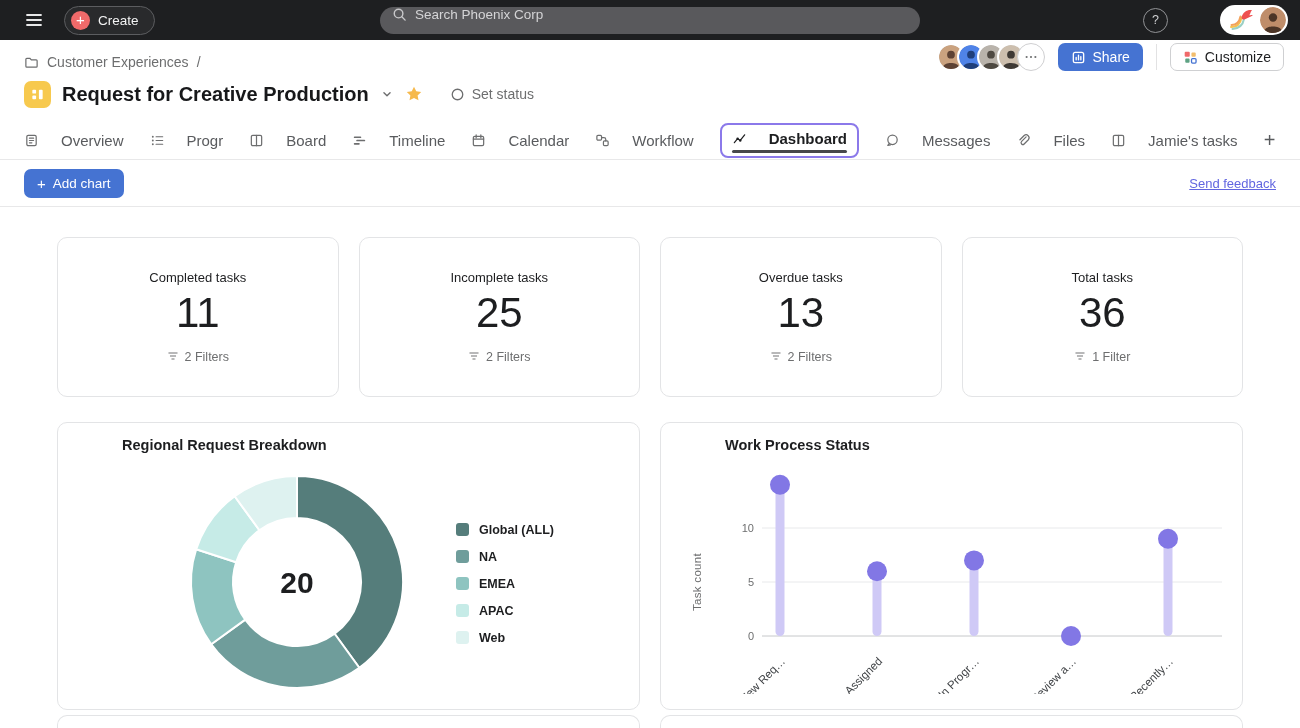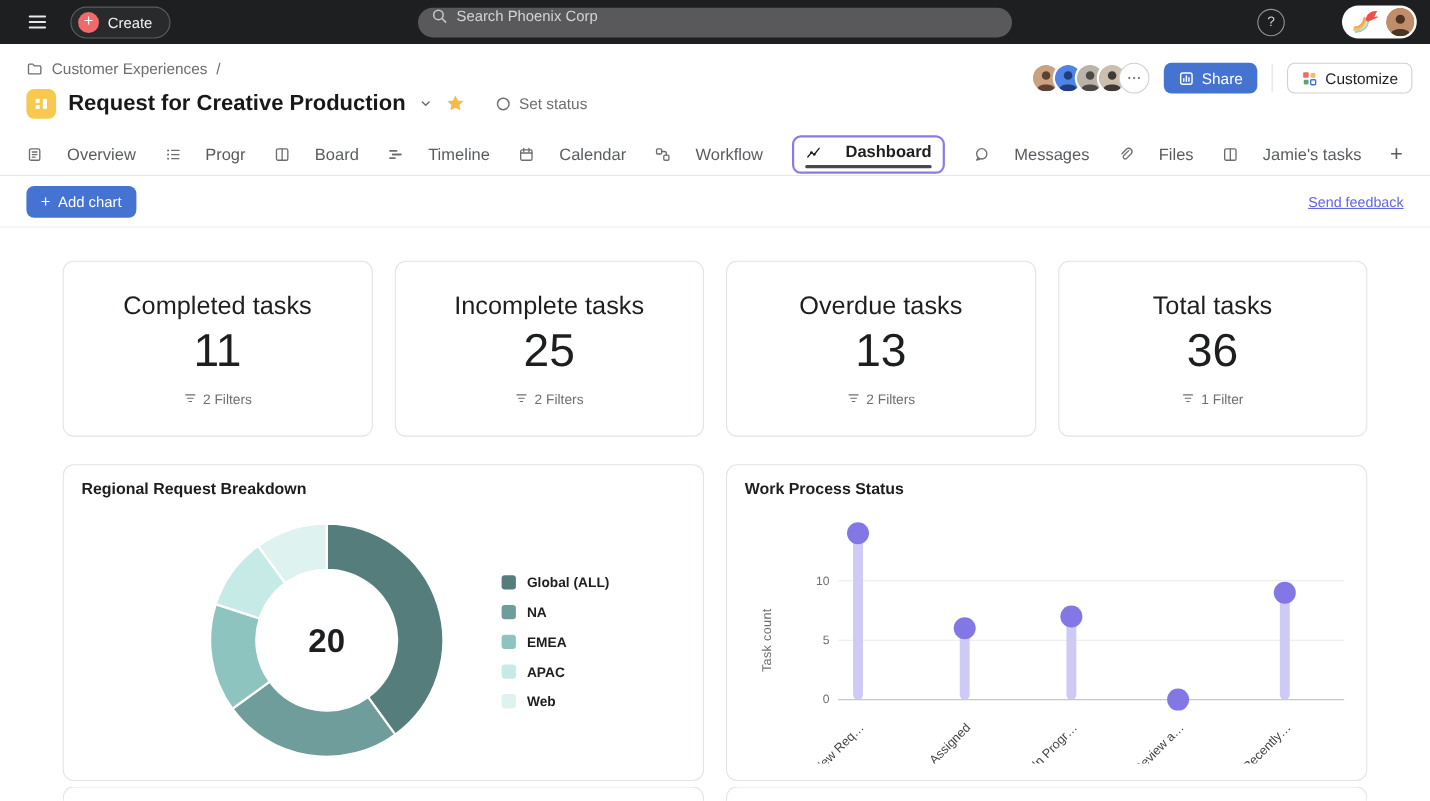--- a/index.html
+++ b/index.html
@@ -33,21 +33,21 @@
   .header { position:relative; padding:14px 16px 0 24px; border-bottom:1px solid #e8e8e9; background:#fff; }
   .breadcrumb { display:flex; align-items:center; gap:8px; color:#6d6e6f; font-size:14px; }
   .breadcrumb .crumb { cursor:pointer; }
   .title-row { display:flex; align-items:center; gap:11px; margin-top:9px; height:30px; }
   .project-icon { width:27px; height:27px; border-radius:7px; background:#f7c94e; display:flex;
     align-items:center; justify-content:center; flex:none; }
   .page-title { font-size:20px; font-weight:700; color:#17181a; }
   .chev-btn, .star-btn { display:flex; cursor:pointer; color:#6d6e6f; }
   .set-status { display:flex; align-items:center; gap:7px; color:#6d6e6f; font-size:14px;
     margin-left:16px; cursor:pointer; }
-  .header-right { position:absolute; top:17px; right:16px; display:flex; align-items:center; gap:13px; }
+  .header-right { position:absolute; top:3px; right:16px; display:flex; align-items:center; gap:13px; }
   .avatar-stack { display:flex; align-items:center; }
   .avatar { width:28px; height:28px; border-radius:50%; border:2px solid #fff; margin-left:-8px;
     overflow:hidden; display:flex; cursor:pointer; background:#ddd; }
   .avatar:first-child { margin-left:0; }
   .more-btn { width:28px; height:28px; border-radius:50%; border:1px solid #cfcfd1; background:#fff;
     margin-left:-8px; display:flex; align-items:center; justify-content:center; cursor:pointer; z-index:2; }
   .share-btn { background:#4573d2; color:#fff; border:none; border-radius:7px; padding:6px 13px;
     font-size:14px; font-weight:500; display:flex; align-items:center; gap:7px; cursor:pointer;
     font-family:"Liberation Sans", sans-serif; }
   .vdivider { width:1px; height:26px; background:#e2e2e3; }
@@ -71,27 +71,27 @@
     font-family:"Liberation Sans", sans-serif; }
   .add-chart-btn .plus { font-size:15px; line-height:1; }
   .send-feedback { margin-left:auto; color:#6266e0; font-size:13px; font-weight:500;
     text-decoration:underline; cursor:pointer; }
 
   
   .content { padding:30px 57px 0; background:#fff; }
   .stats-row { display:grid; grid-template-columns:repeat(4,1fr); gap:20px; }
   .stat-card { border:1px solid #e3e4e6; border-radius:10px; height:160px; display:flex;
     flex-direction:column; align-items:center; justify-content:center; cursor:pointer; background:#fff; }
-  .stat-title { font-size:23px; font-weight:500; color:#1d1e20; }
+  .stat-title { font-size:13px; font-weight:500; color:#1d1e20; }
   .stat-value { font-size:42px; font-weight:400; color:#1d1e20; margin-top:4px; }
   .stat-filters { margin-top:13px; display:flex; align-items:center; gap:6px; color:#6d6e6f; font-size:12.5px; }
   .charts-row { display:grid; grid-template-columns:1fr 1fr; gap:20px; margin-top:25px; }
   .chart-card { border:1px solid #e3e4e6; border-radius:10px; height:288px; padding:14px 16px;
     overflow:hidden; background:#fff; cursor:pointer; }
-  .chart-title { font-size:14.5px; font-weight:700; color:#1d1e20; }
+  .chart-title { font-size:14.5px; font-weight:700; color:#1d1e20;margin-left:48px; }
   .donut-wrap { display:flex; align-items:flex-start; margin-top:13px; }
   .donut-svg { margin-left:107px; flex:none; }
   .legend { display:flex; flex-direction:column; gap:13px; margin-left:43px; margin-top:57px; }
   .legend-item { display:flex; align-items:flex-start; gap:10px; font-size:12.5px; color:#1d1e20;font-weight:bold; }
   .legend-chip { width:13px; height:13px; border-radius:3px; flex:none; }
   .lollipop-svg { display:block; margin-top:3px; }
   .bottom-row { display:grid; grid-template-columns:1fr 1fr; gap:20px; margin-top:5px; }
   .sliver { height:14px; border:1px solid #e3e4e6; border-bottom:none; border-radius:10px 10px 0 0; background:#fff; }
 </style>
 </head>

